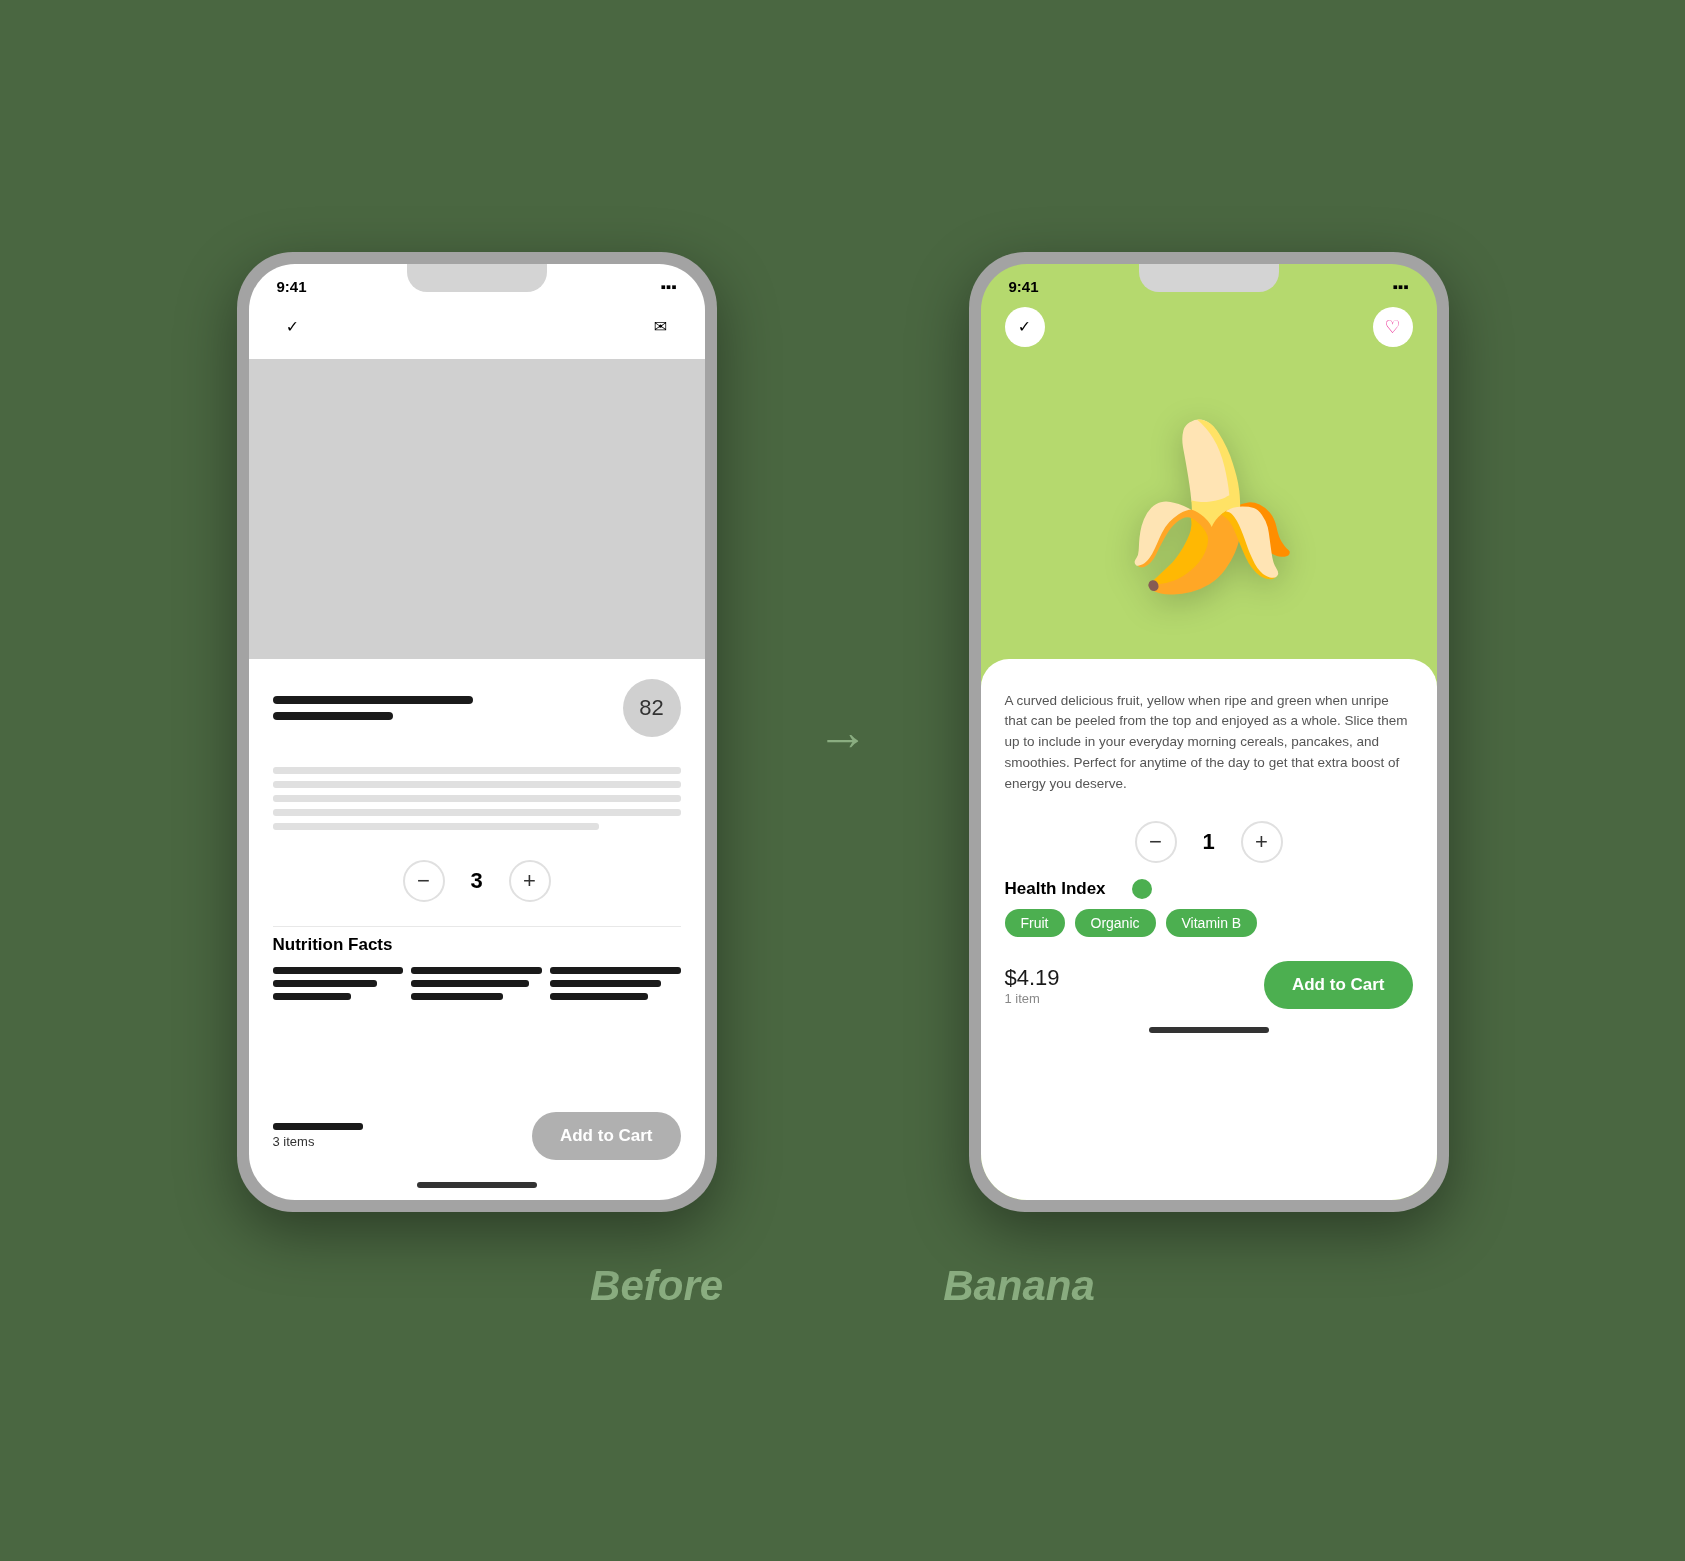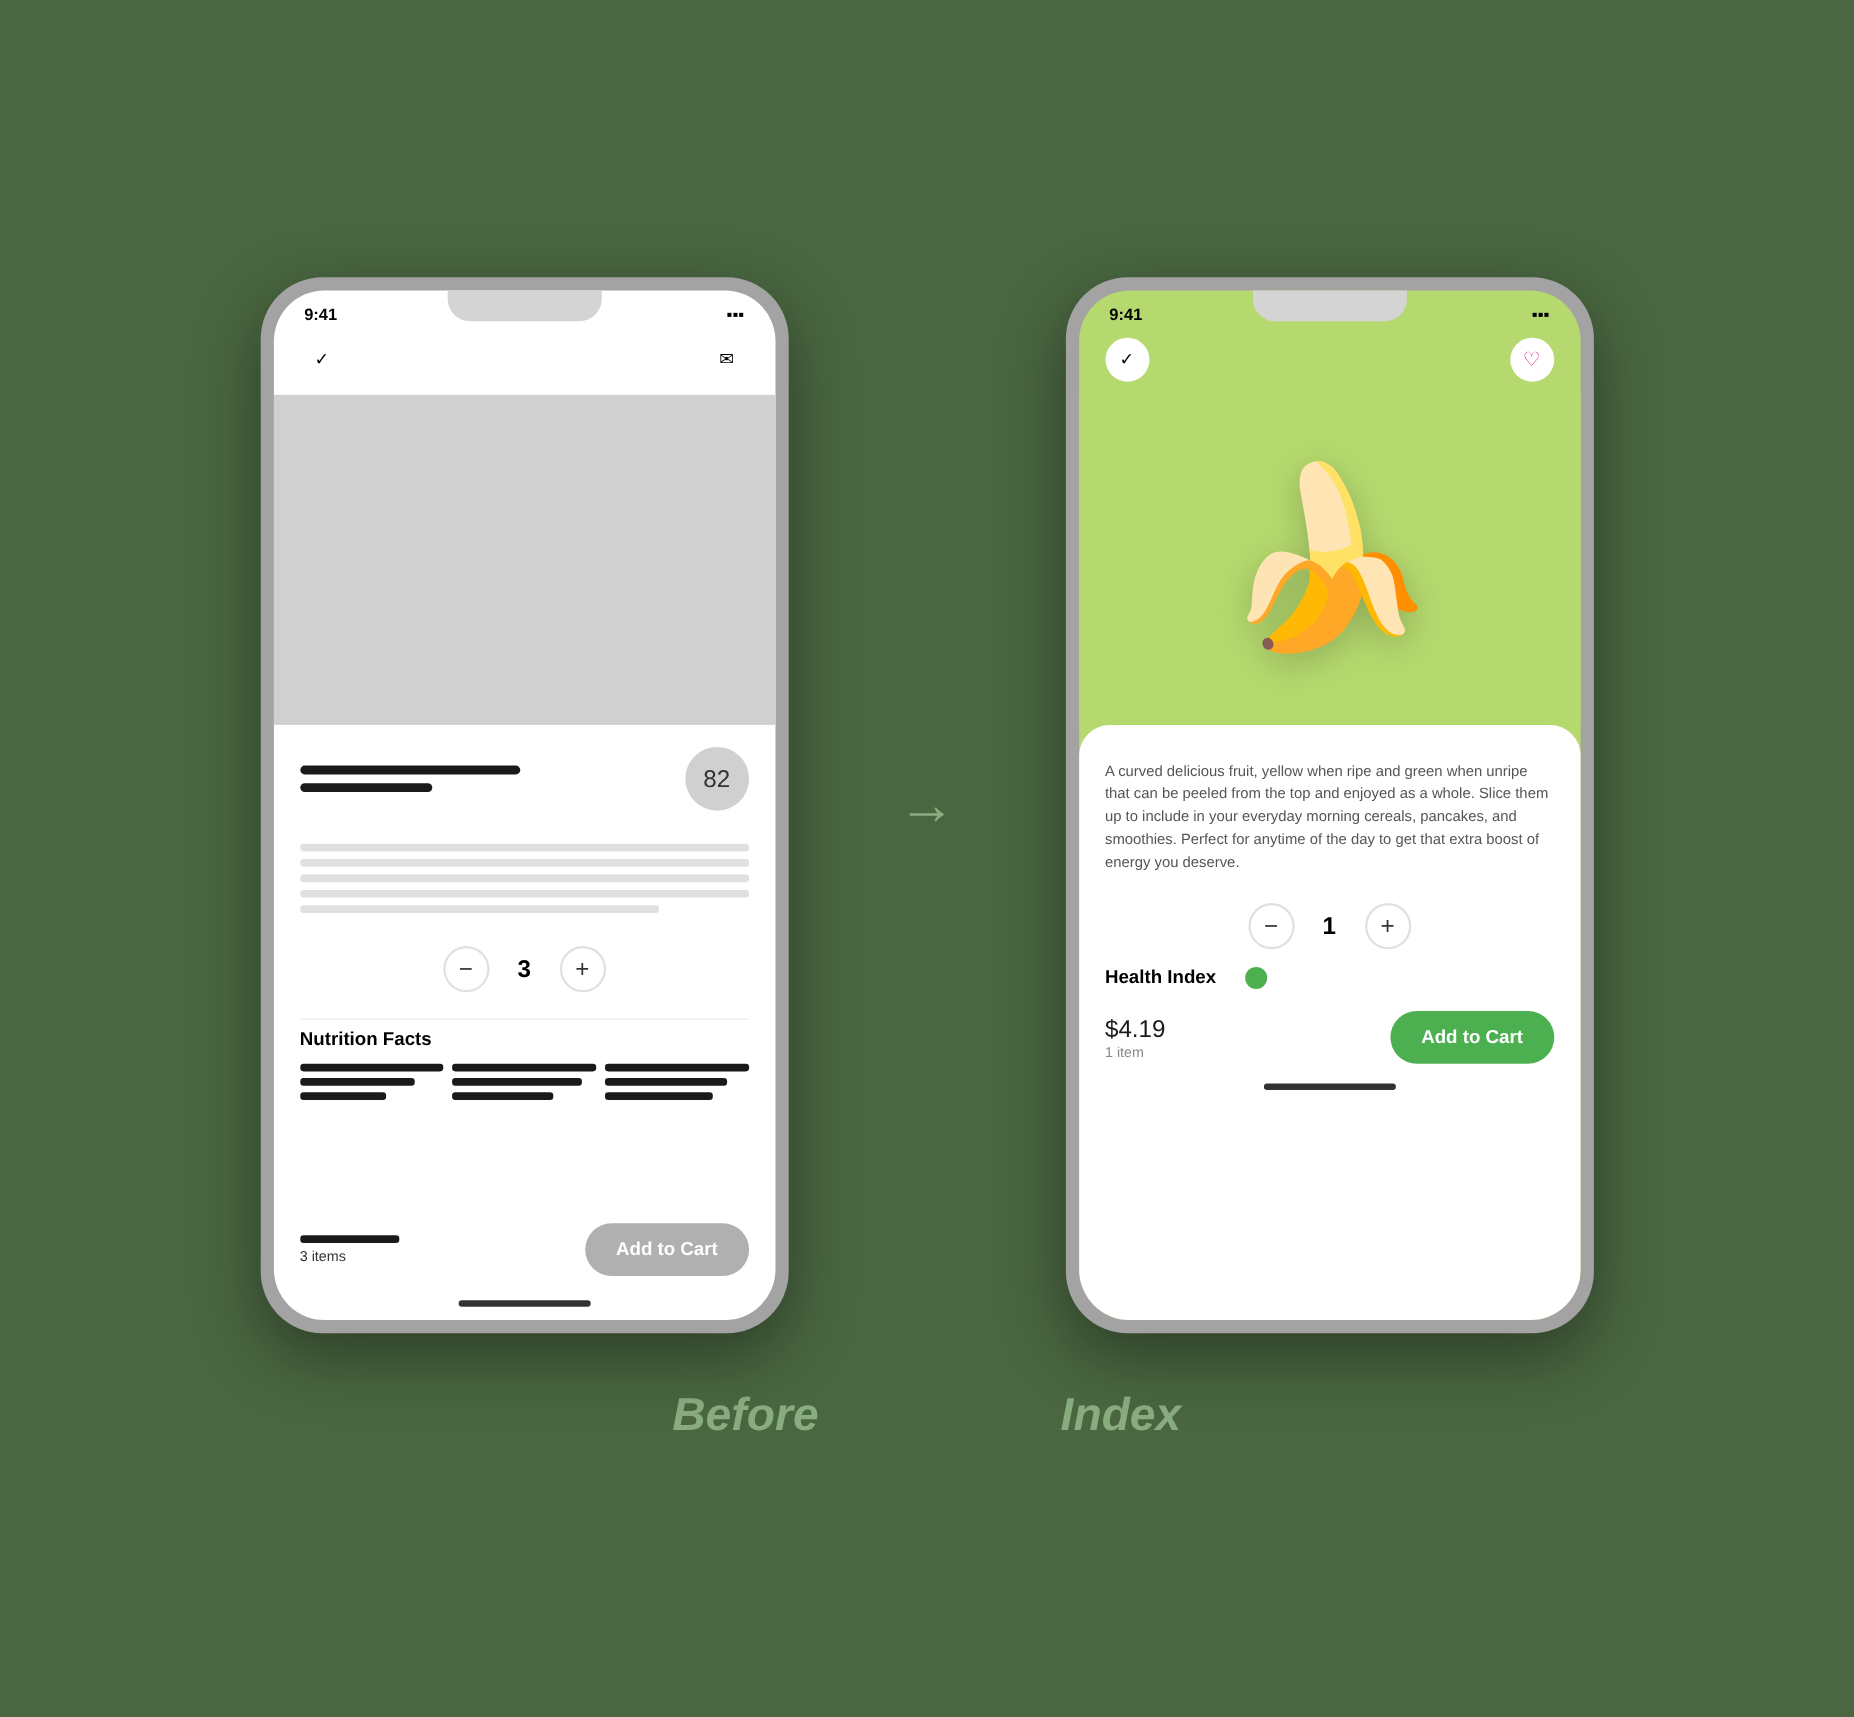--- a/index.html
+++ b/index.html
@@ -520,32 +520,37 @@
           <button class="qty-btn">−</button>
           <span class="qty-value">1</span>
           <button class="qty-btn">+</button>
         </div>
 
         <div class="health-index-row">
           <span class="health-index-label">Health Index</span>
           <div class="health-dot"></div>
         </div>
 
+        <div class="tags-row">
+          <span class="tag">Fruit</span>
+          <span class="tag">Organic</span>
+          <span class="tag">Vitamin B</span>
+        </div>
 
         <div class="after-bottom">
           <div class="price-block">
             <div class="price">$4.19</div>
             <div class="price-sub">1 item</div>
           </div>
           <button class="add-to-cart-btn green">Add to Cart</button>
         </div>
 
         <div class="home-indicator"></div>
       </div>
     </div>
   </div>
 
 </div>
 
 <div class="labels-row">
   <span class="label-text">Before</span>
-  <span class="label-text">Index</span>
+  <span class="label-text">Banana</span>
 </div>
 
 </body></html>

